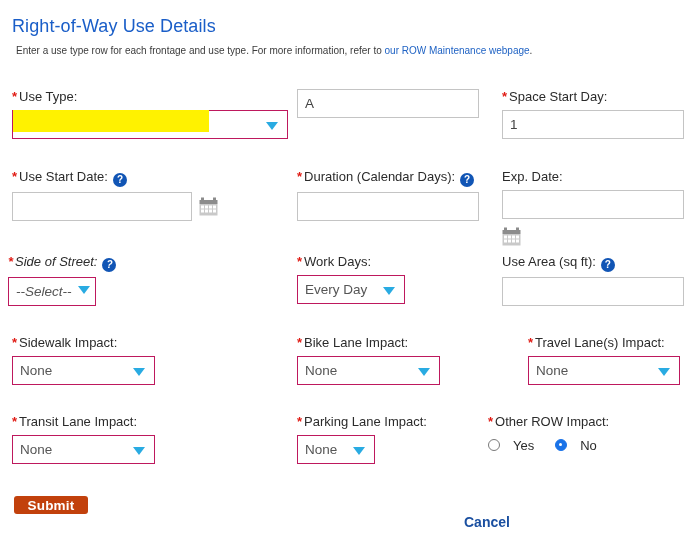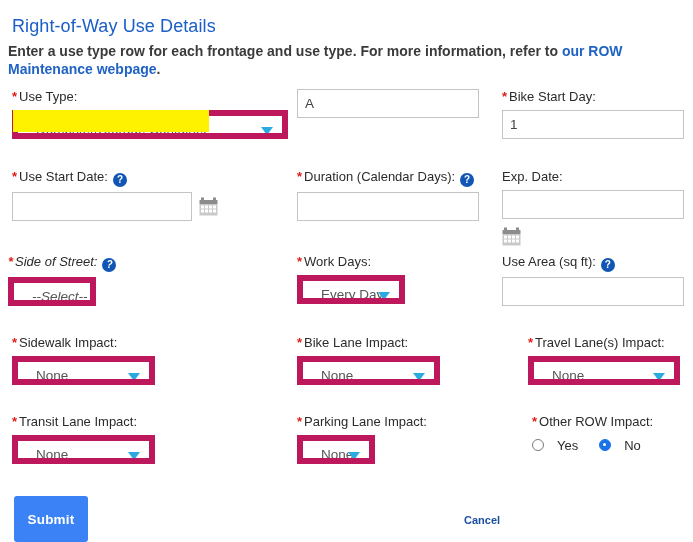--- a/index.html
+++ b/index.html
@@ -24,26 +24,25 @@
     position: absolute;
     left: 12px; top: 16px;
     font-size: 18px;
     color: #1a5ec8;
     font-weight: normal;
     letter-spacing: 0.1px;
     white-space: nowrap;
   }
   .intro {
     position: absolute;
-    left: 8px; top: 42px;
+    left: 16px; top: 42px;
     width: 668px;
-    font-size: 14px;
+    font-size: 10px;
     line-height: 18px;
     color: #3b3b3b;
-    font-weight: bold;
   }
   .intro a {
     color: #2063c4;
     text-decoration: none;
   }
 
   
   .field { position: absolute; }
   .label {
     font-size: 13px;
@@ -88,25 +87,25 @@
     padding: 4px 7px;
     line-height: 20px;
     font-family: "Liberation Sans", sans-serif;
     display: block;
   }
 
   
   .selectbox {
     box-sizing: border-box;
     height: 29px;
-    border: 6px solid #be185d;
+    border: 1px solid #be185d;
     background: #ffffff;
     font-size: 13.5px;
     color: #555555;
-    padding: 4px 18px;
+    padding: 4px 7px;
     line-height: 20px;
     position: relative;
     white-space: nowrap;
     overflow: hidden;
     font-family: "Liberation Sans", sans-serif;
   }
   .caret {
     position: absolute;
     right: 9px; top: 11px;
     width: 0; height: 0;
@@ -162,36 +161,36 @@
     position: absolute;
     background: #fff200;
     z-index: 3;
     pointer-events: none;
   }
 
   
   .btn-submit {
     position: absolute;
     left: 14px; top: 496px;
-    width: 74px; height: 46px;
-    background: #3b82f6;
+    width: 74px; height: 18px;
+    background: #c2410c;
     color: #ffffff;
     border: none;
     border-radius: 3px;
     font-size: 13.5px;
     font-weight: bold;
     font-family: "Liberation Sans", sans-serif;
     cursor: pointer;
     letter-spacing: 0.2px;
   }
   .btn-cancel {
     position: absolute;
     left: 464px; top: 514px;
     color: #1a4fa0;
-    font-size: 11px;
+    font-size: 14px;
     font-weight: bold;
     text-decoration: none;
     cursor: pointer;
   }
 </style>
 </head>
 <body>
 
 <div class="page">
 
@@ -211,21 +210,21 @@
     </div>
   </div>
   <div class="highlight" style="left:13px; top:110px; width:196px; height:22px;"></div>
 
   <div class="field" style="left:297px; top:89px;">
     <input class="textbox" style="width: 182px;" value="A">
   </div>
 
   <div class="field" style="left:502px; top:89px;">
     <span class="label">
-      <span class="req">*</span><span class="label-text">Bike Start Day:</span>
+      <span class="req">*</span><span class="label-text">Space Start Day:</span>
     </span>
     <input class="textbox" style="width: 182px;" value="1">
   </div>
 
   <div class="field" style="left:12px; top:169px;">
     <span class="label">
       <span class="req">*</span><span class="label-text">Use Start Date:</span><span class="help-icon">?</span>
     </span>
     <div style="display:flex; align-items:center; gap:7px;">
       <input class="textbox" style="width: 180px;" value="">
@@ -351,21 +350,21 @@
   <div class="field" style="left:297px; top:414px;">
     <span class="label">
       <span class="req">*</span><span class="label-text">Parking Lane Impact:</span>
     </span>
     <div class="selectbox" style="width:78px;">
       <span>None</span>
       <span class="caret"></span>
     </div>
   </div>
 
-  <div class="field" style="left:532px; top:414px;text-align:center;">
+  <div class="field" style="left:488px; top:414px;text-align:center;">
     <span class="label">
       <span class="req">*</span><span class="label-text">Other ROW Impact:</span>
     </span>
     <div class="radio-row">
       <span class="radio"></span>
       <span class="radio-label">Yes</span>
       <span class="radio checked"></span>
       <span class="radio-label">No</span>
     </div>
   </div>

